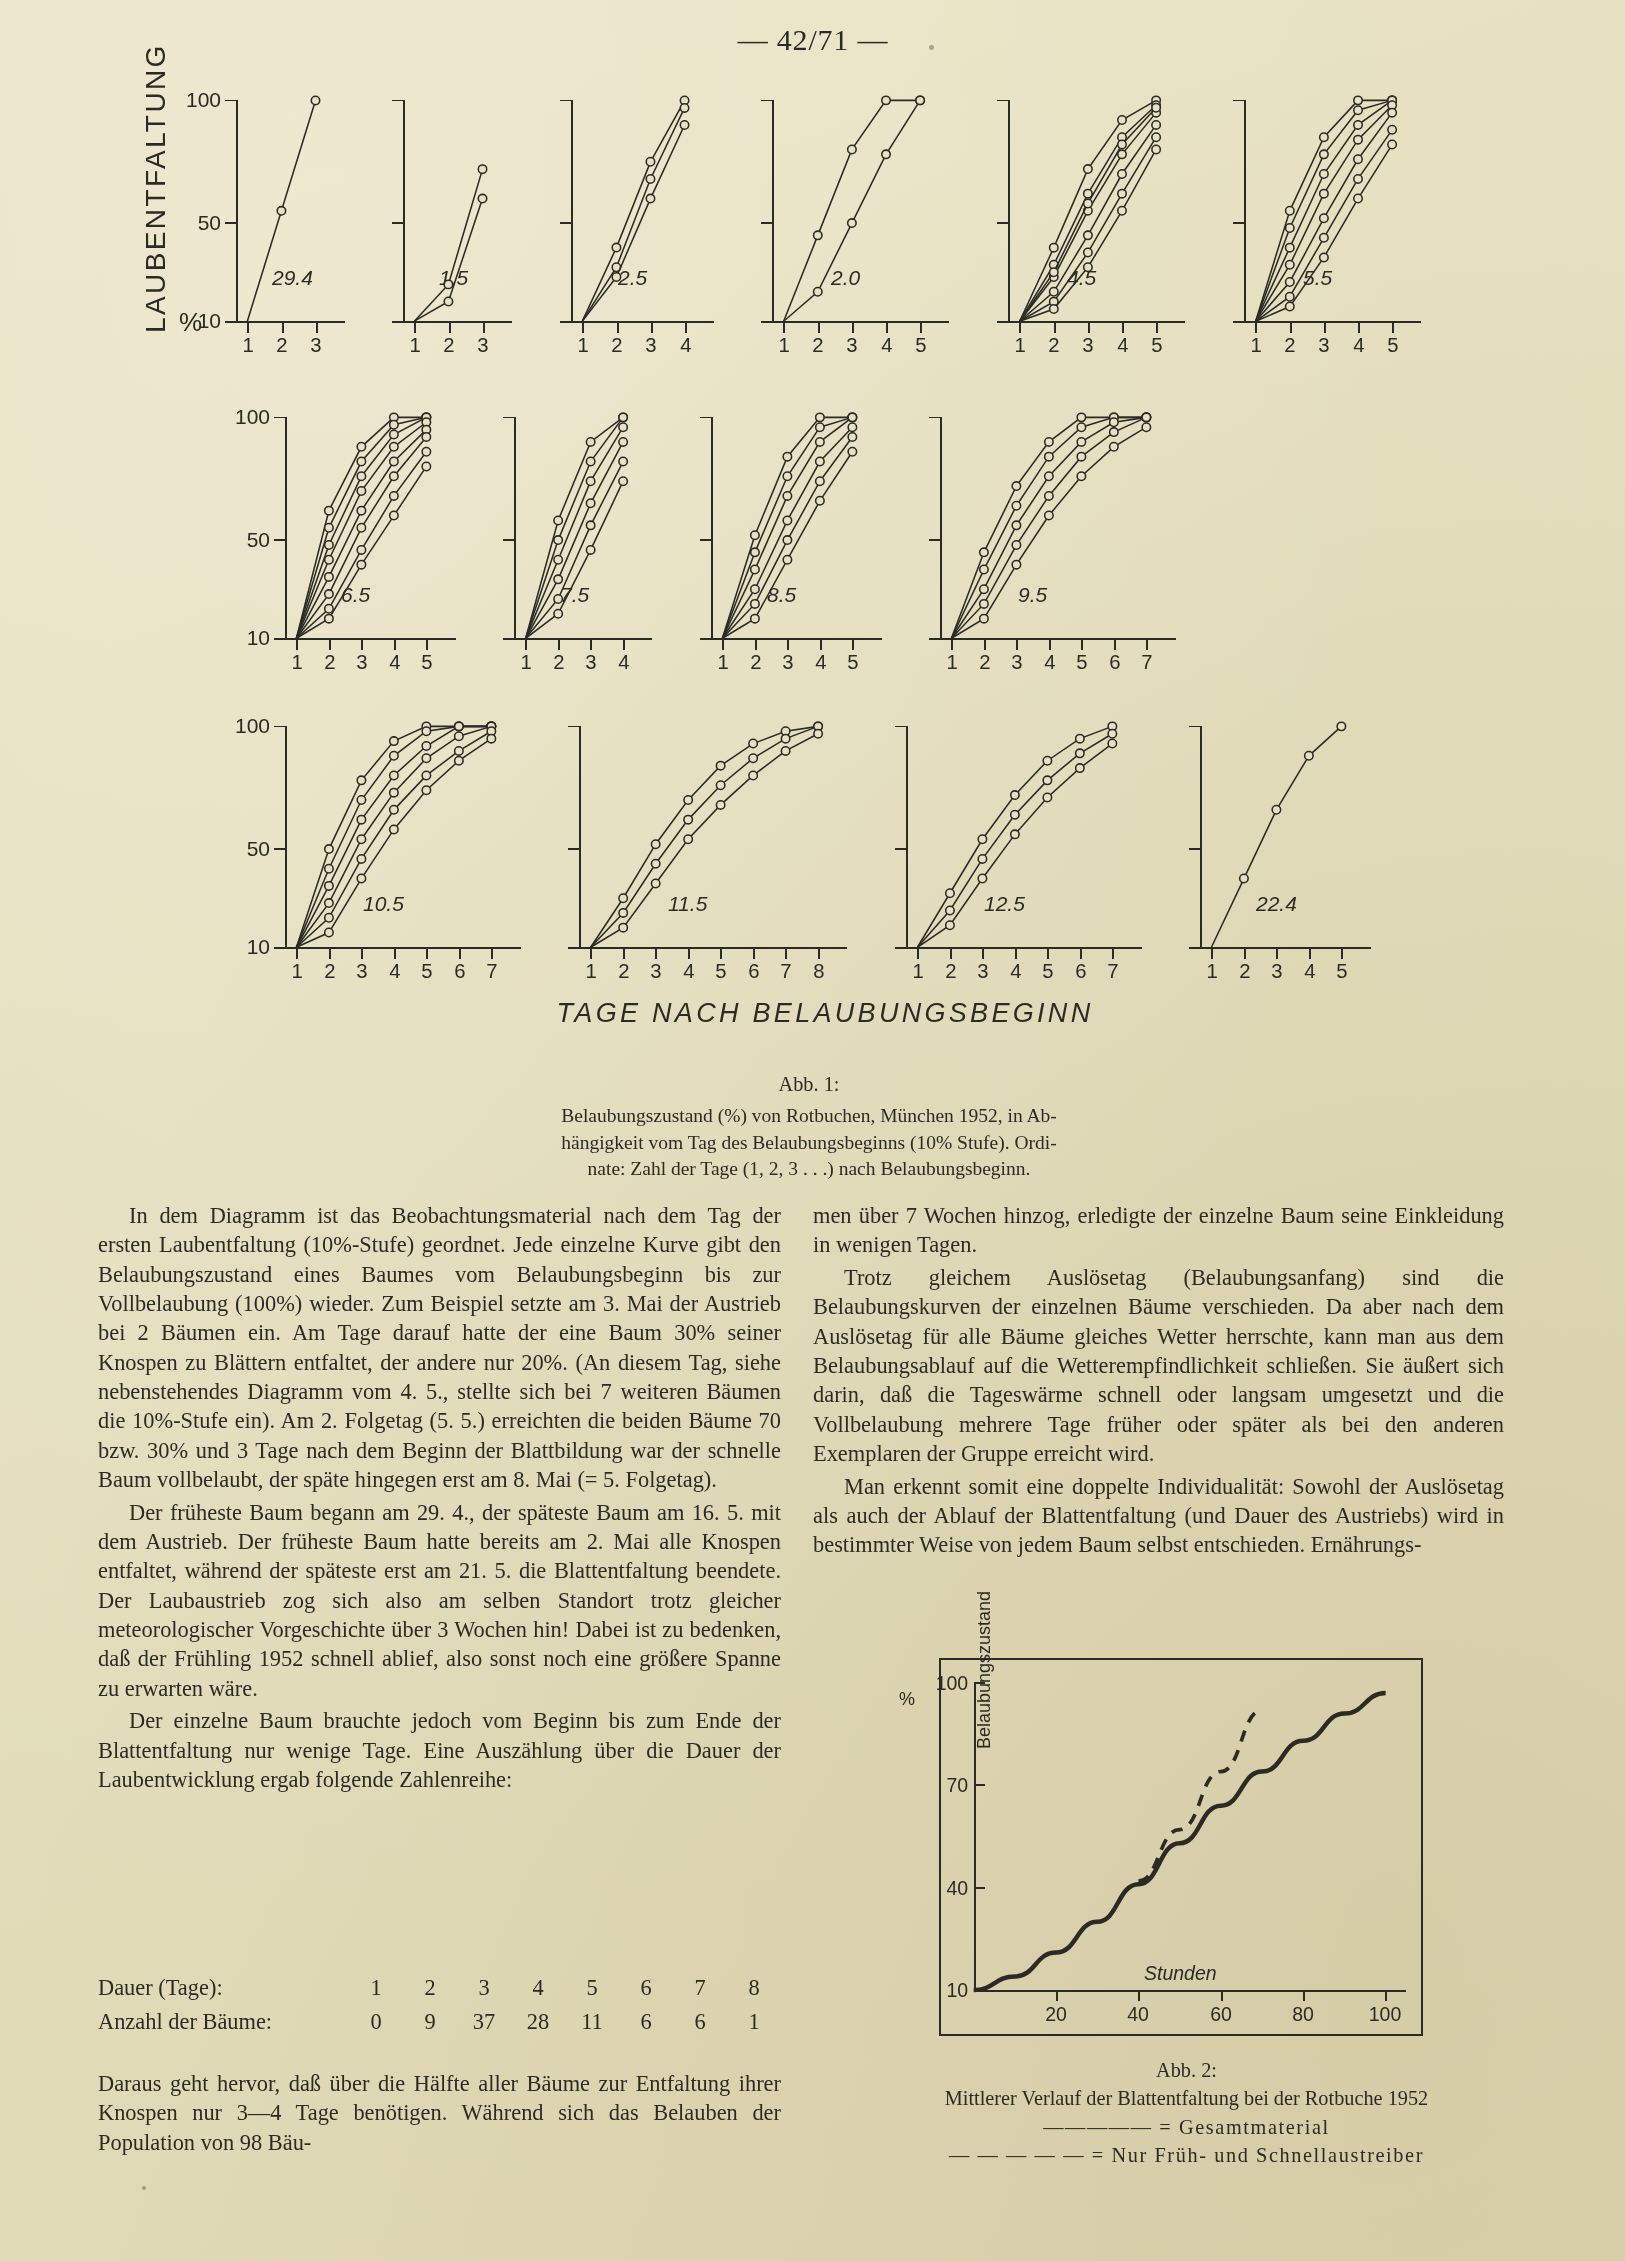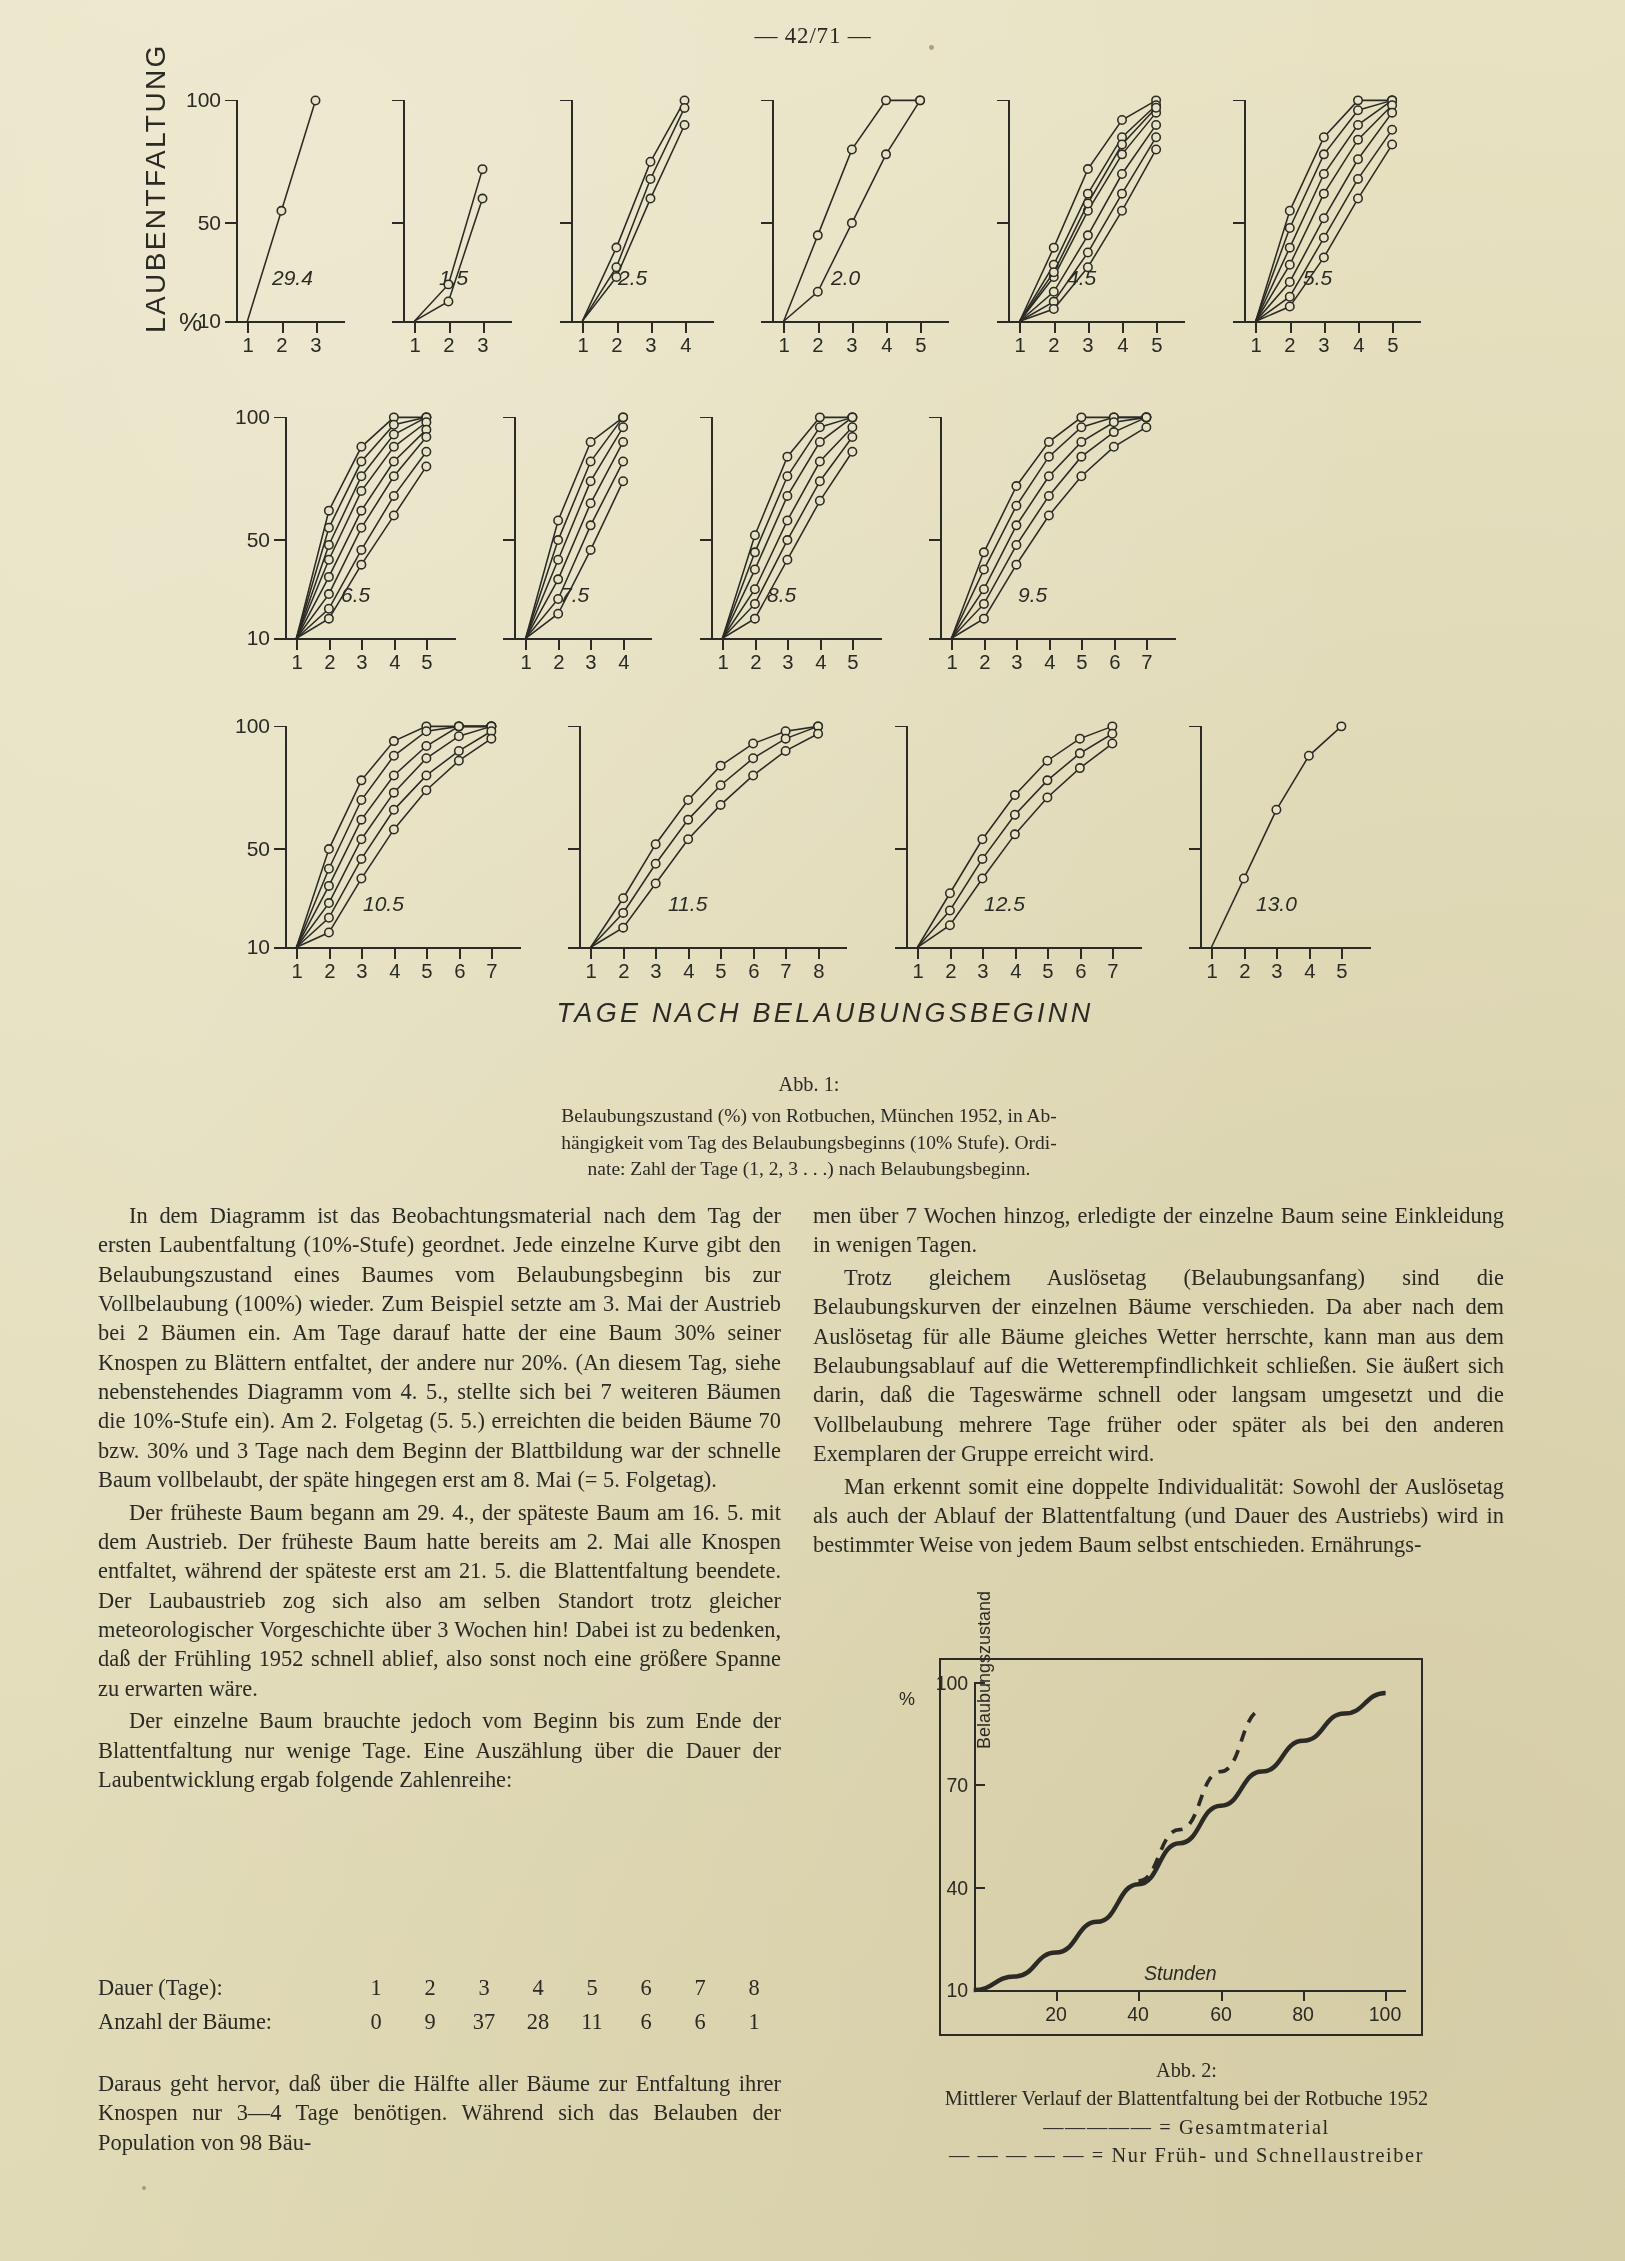--- a/index.html
+++ b/index.html
@@ -13,21 +13,21 @@
   }
   .page{
     position:absolute;inset:0;
     background:
       radial-gradient(ellipse at 20% 10%, rgba(255,255,255,0.18), rgba(0,0,0,0) 60%),
       radial-gradient(ellipse at 85% 85%, rgba(120,100,40,0.10), rgba(0,0,0,0) 70%),
       linear-gradient(160deg,#eae4c6 0%, #e5dfbe 45%, #ded7b2 100%);
   }
   .pagenum{
     position:absolute;top:23px;left:0;width:100%;
-    text-align:center;font-size:23px;letter-spacing:0.8px;
+    text-align:center;font-size:30px;letter-spacing:0.8px;
   }
   .speck{position:absolute;width:4.9px;height:4.9px;border-radius:50%;background:rgba(90,80,40,.45);}
 
   
   #fig1{
     position:absolute;left:236px;top:89px;width:1162px;height:951px;
   }
   .f1row{position:absolute;left:0;width:1162px;height:268px;}
   .panel{position:absolute;top:0;height:268px;}
   .axis-v{position:absolute;left:0;top:11.4px;width:2.4px;height:221px;background:#2b2a24;}
@@ -712,21 +712,21 @@
         <div class="tickx" style="left: 11.4px;"></div>
         <div class="xlab" style="left: 12.2px;">1</div>
         <div class="tickx" style="left: 44px;"></div>
         <div class="xlab" style="left: 45px;">2</div>
         <div class="tickx" style="left: 76px;"></div>
         <div class="xlab" style="left: 77px;">3</div>
         <div class="tickx" style="left: 109px;"></div>
         <div class="xlab" style="left: 110px;">4</div>
         <div class="tickx" style="left: 141px;"></div>
         <div class="xlab" style="left: 142px;">5</div>
-        <div class="datelab" style="left: 56px; top: 177px;">13.0</div>
+        <div class="datelab" style="left: 56px; top: 177px;">22.4</div>
         <svg width="221" height="268" viewBox="0 0 272 330">
           <polyline points="14.0,286.0 54.0,201.4 94.0,116.8 134.0,50.3 174.0,14.0" fill="none" stroke="#2b2a24" stroke-width="1.9"></polyline>
           <circle cx="54" cy="201.3777777777778" r="5.2" fill="#e8e2c4" stroke="#2b2a24" stroke-width="1.9"></circle>
           <circle cx="94" cy="116.75555555555556" r="5.2" fill="#e8e2c4" stroke="#2b2a24" stroke-width="1.9"></circle>
           <circle cx="134" cy="50.26666666666665" r="5.2" fill="#e8e2c4" stroke="#2b2a24" stroke-width="1.9"></circle>
           <circle cx="174" cy="14" r="5.2" fill="#e8e2c4" stroke="#2b2a24" stroke-width="1.9"></circle>
         </svg>
       </div>
     </div>
 

